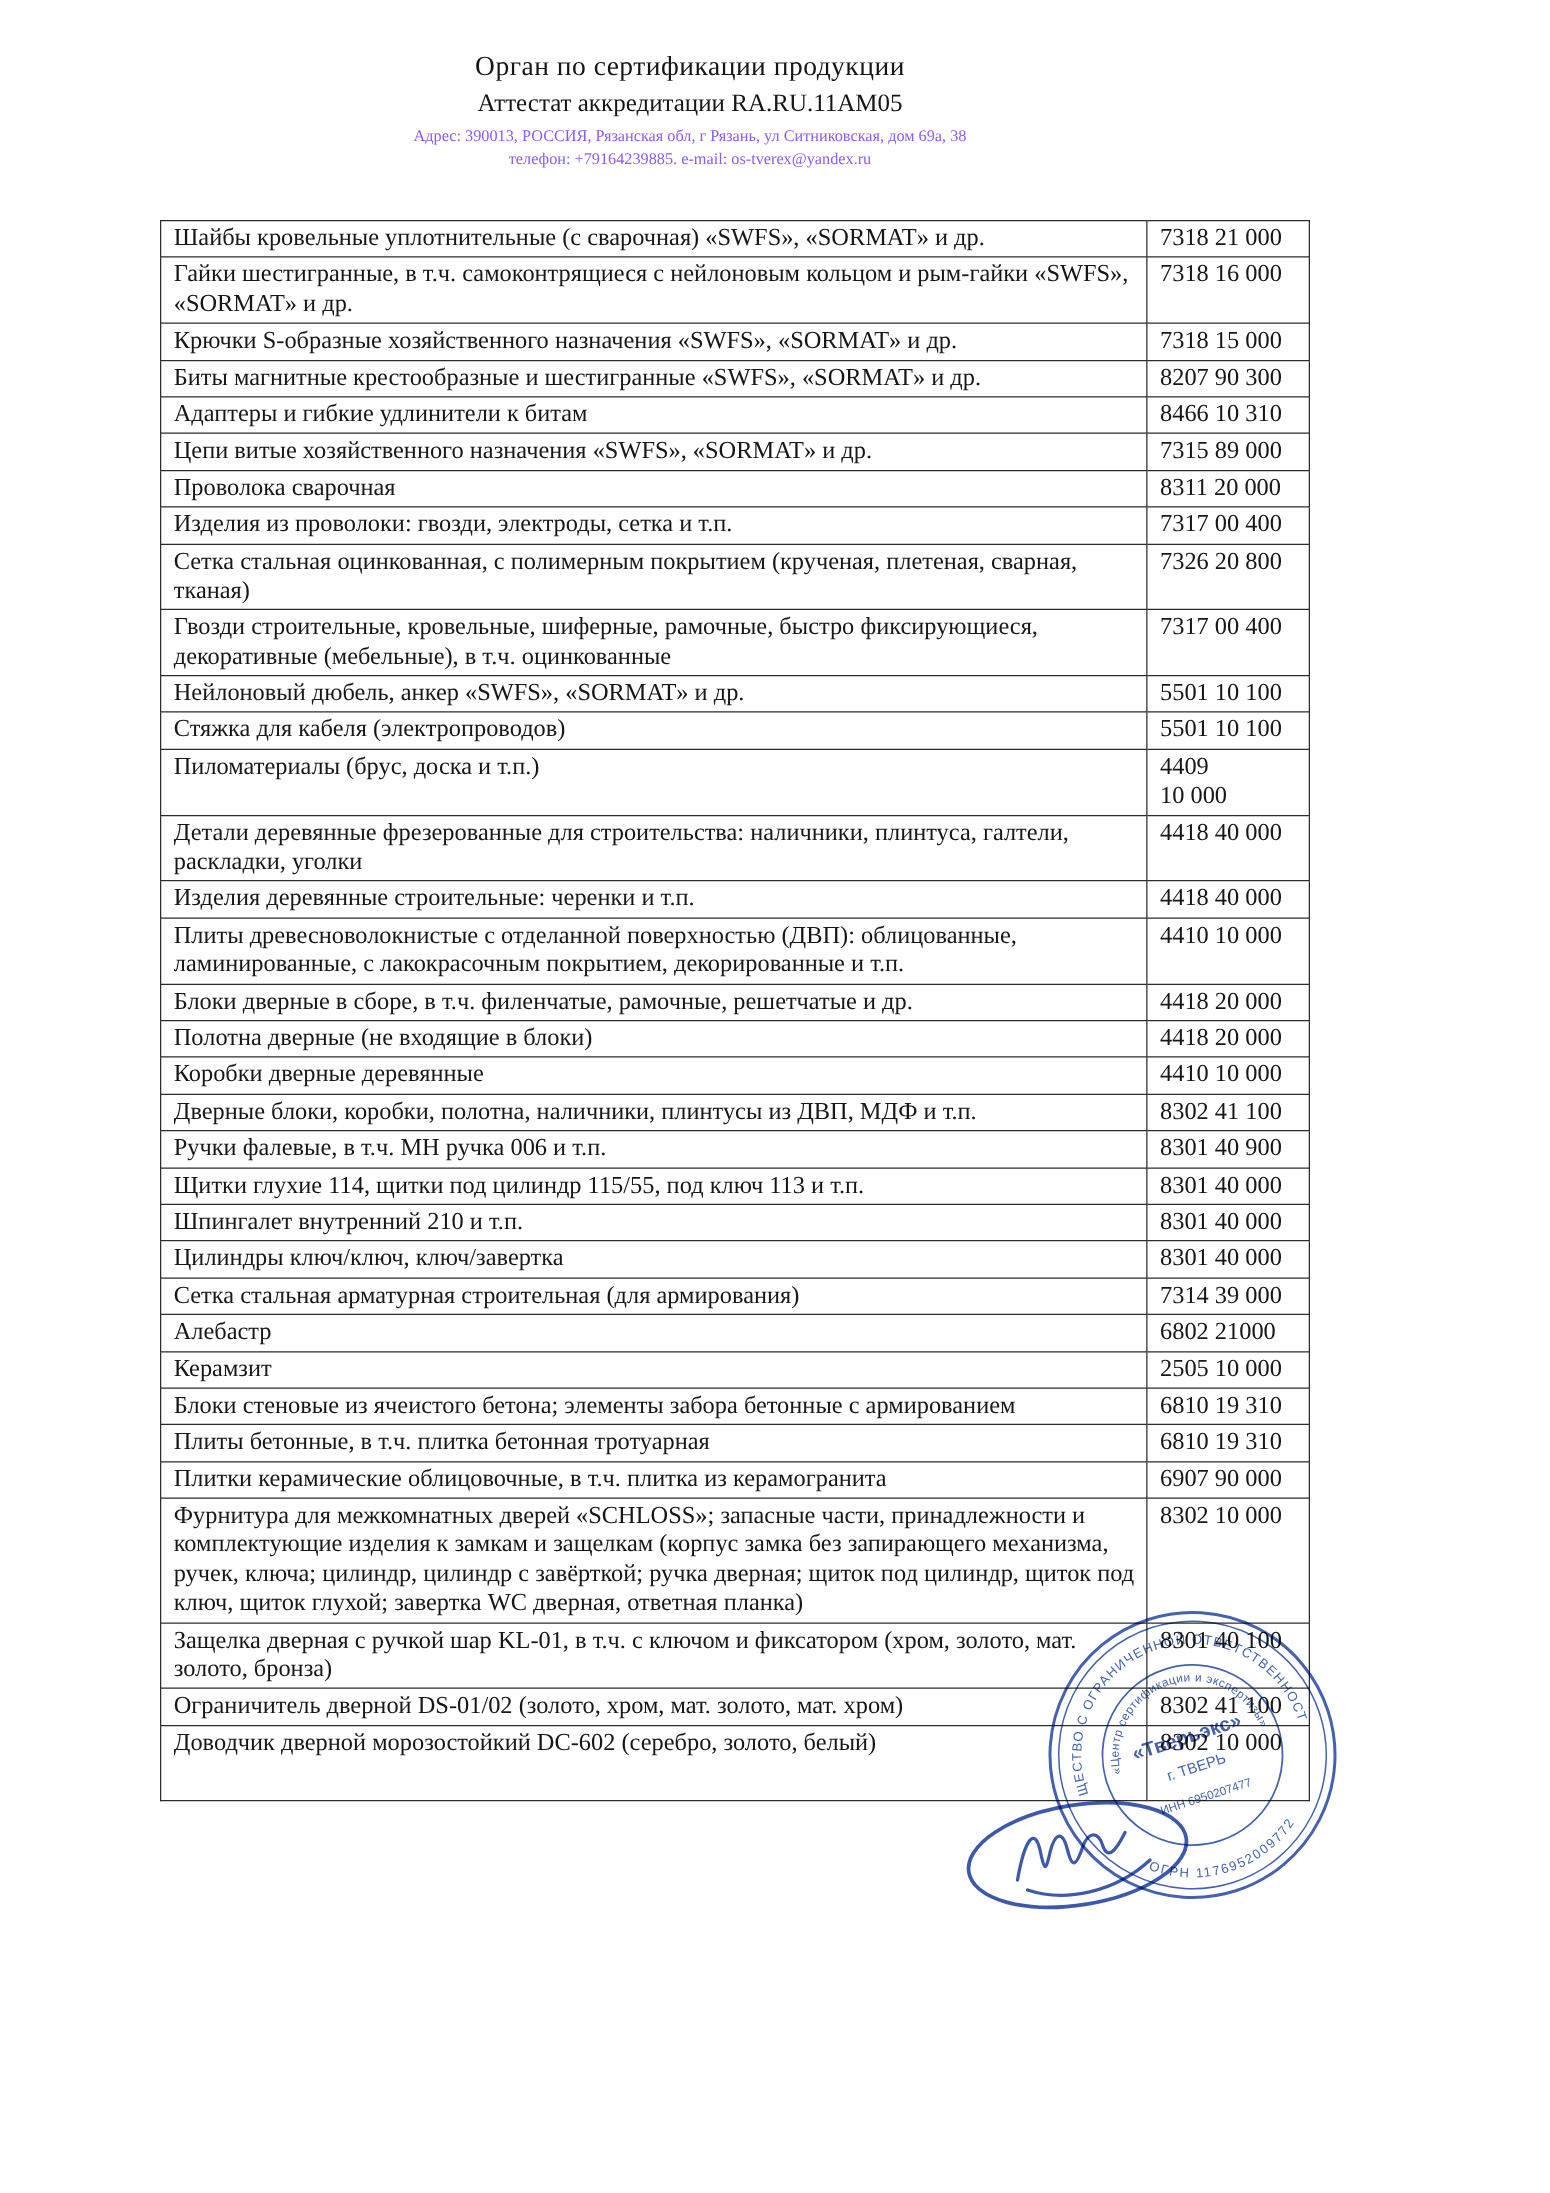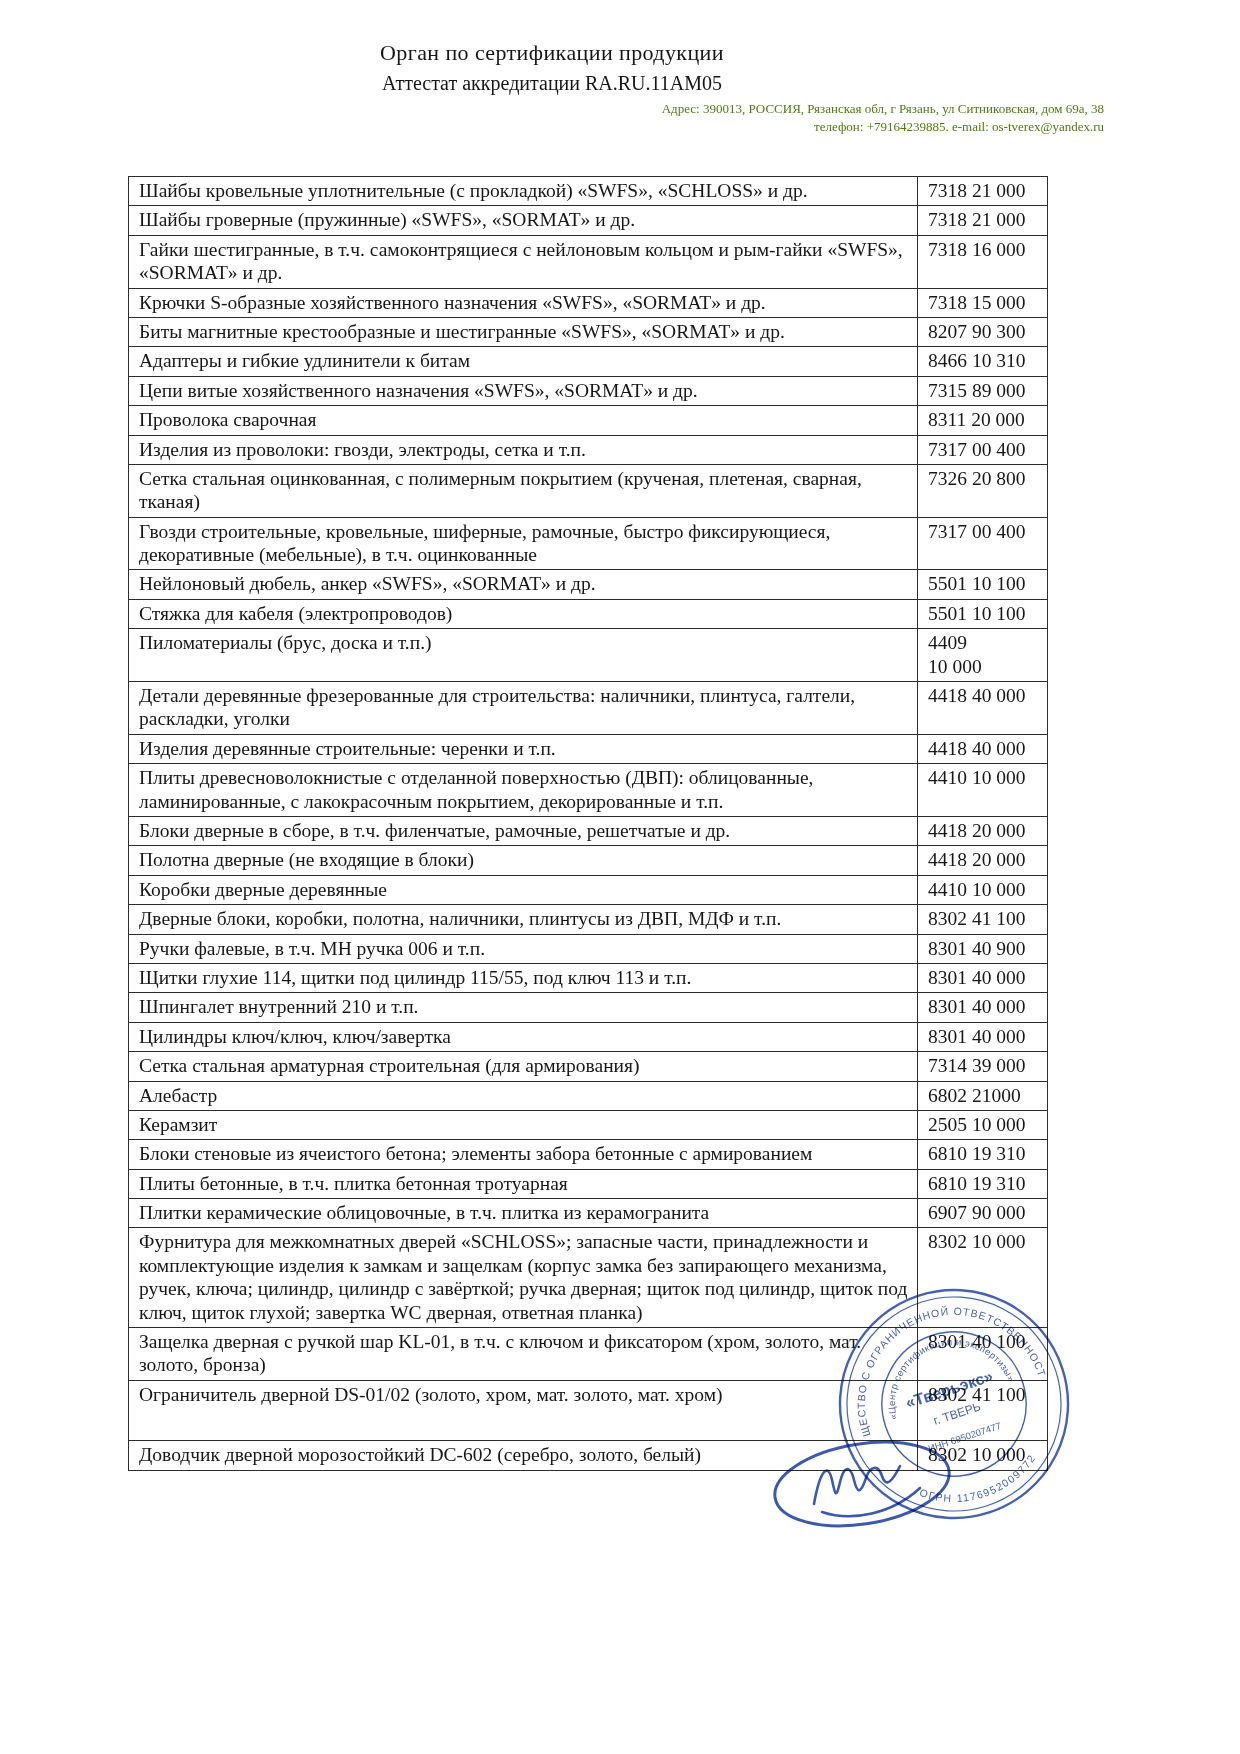--- a/index.html
+++ b/index.html
@@ -32,23 +32,22 @@
     font-size: 20.5px;
     margin: 0 0 6px 0;
   }
   .doc-header .h-accr {
     font-size: 20px;
     margin: 0 0 6px 0;
   }
   .doc-header .h-addr,
   .doc-header .h-contact {
     font-size: 13px;
-    color: #4d7c0f;
+    color: #8b5cf6;
     margin: 0 0 2px 0;
-    text-align: right;
   }
   table.doc-table {
     position: absolute;
     left: 128px;
     top: 176px;
     width: 903px;
     border-collapse: collapse;
     table-layout: fixed;
   }
   table.doc-table td {
@@ -100,25 +99,21 @@
   <div class="doc-header">
     <div class="h-title">Орган по сертификации продукции</div>
     <div class="h-accr">Аттестат аккредитации RA.RU.11АМ05</div>
     <div class="h-addr">Адрес: 390013, РОССИЯ, Рязанская обл, г Рязань, ул Ситниковская, дом 69а, 38</div>
     <div class="h-contact">телефон: +79164239885. e-mail: os-tverex@yandex.ru</div>
   </div>
 
   <table class="doc-table">
     <tbody id="table-body">
         <tr>
-          <td class="name-cell">Шайбы кровельные уплотнительные (с прокладкой) «SWFS», «SCHLOSS» и др.</td>
-          <td class="code-cell">7318 21 000</td>
-        </tr>
-        <tr>
-          <td class="name-cell">Шайбы гроверные (пружинные) «SWFS», «SORMAT» и др.</td>
+          <td class="name-cell">Шайбы кровельные уплотнительные (с сварочная) «SWFS», «SORMAT» и др.</td>
           <td class="code-cell">7318 21 000</td>
         </tr>
         <tr>
           <td class="name-cell">Гайки шестигранные, в т.ч. самоконтрящиеся с нейлоновым кольцом и рым-гайки «SWFS», «SORMAT» и др.</td>
           <td class="code-cell">7318 16 000</td>
         </tr>
         <tr>
           <td class="name-cell">Крючки S-образные хозяйственного назначения «SWFS», «SORMAT» и др.</td>
           <td class="code-cell">7318 15 000</td>
         </tr>

